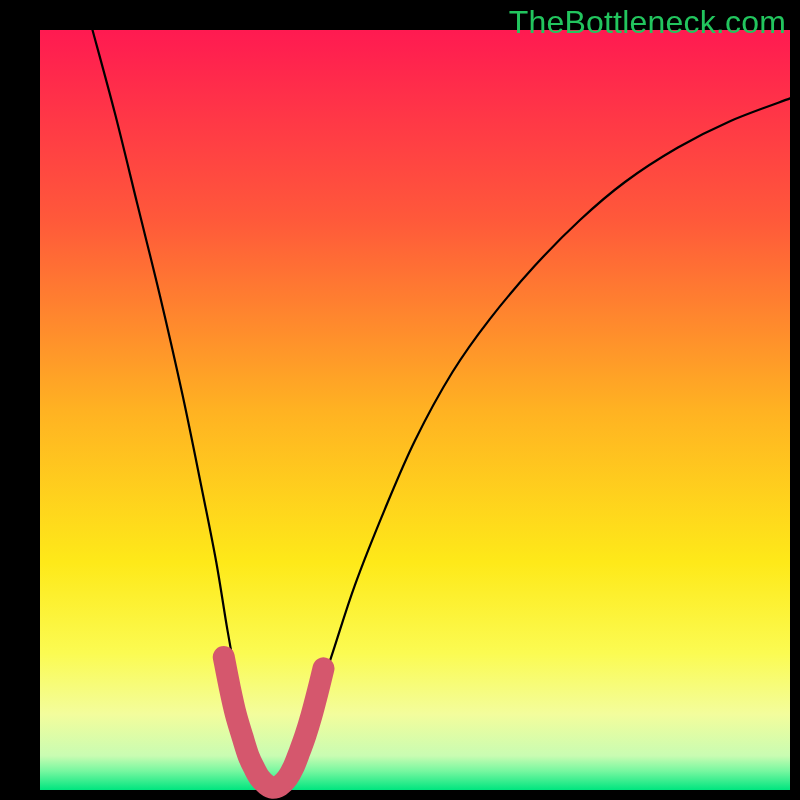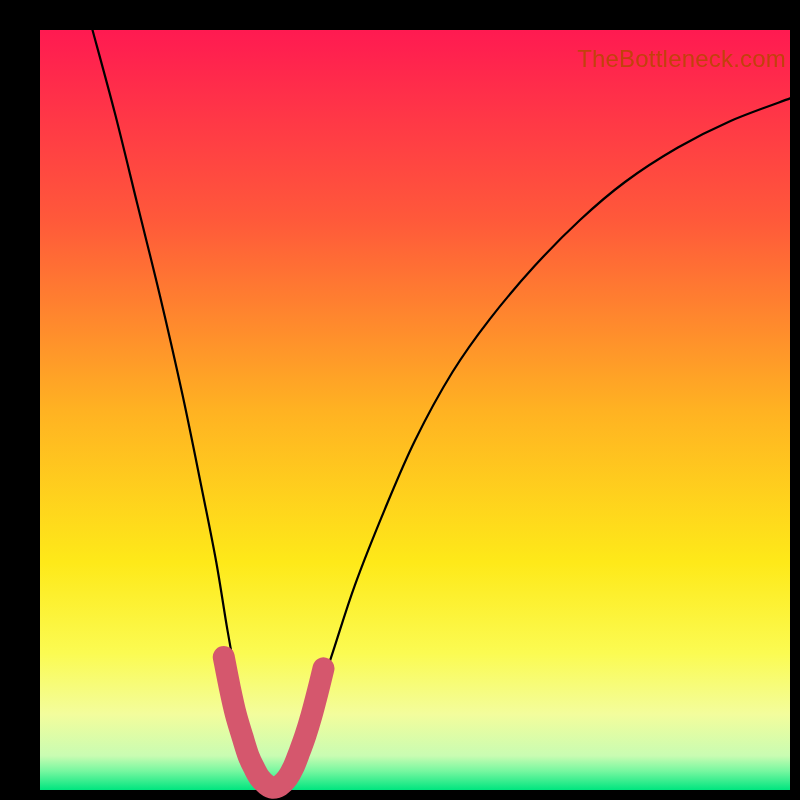--- a/index.html
+++ b/index.html
@@ -14,26 +14,25 @@
   .frame {
     position: relative;
     width: 800px;
     height: 800px;
     background: #000;
   }
   .watermark {
     position: absolute;
     top: 4px;
     right: 14px;
-    color: #c2410c;
-    font-size: 24px;
+    color: #22c55e;
+    font-size: 32px;
     font-weight: 400;
     letter-spacing: 0.2px;
     z-index: 10;
-    margin-top: 41px;
   }
   svg {
     display: block;
   }
 </style>
 </head>
 <body>
 
 <div class="frame">
   <div class="watermark">TheBottleneck.com</div>

